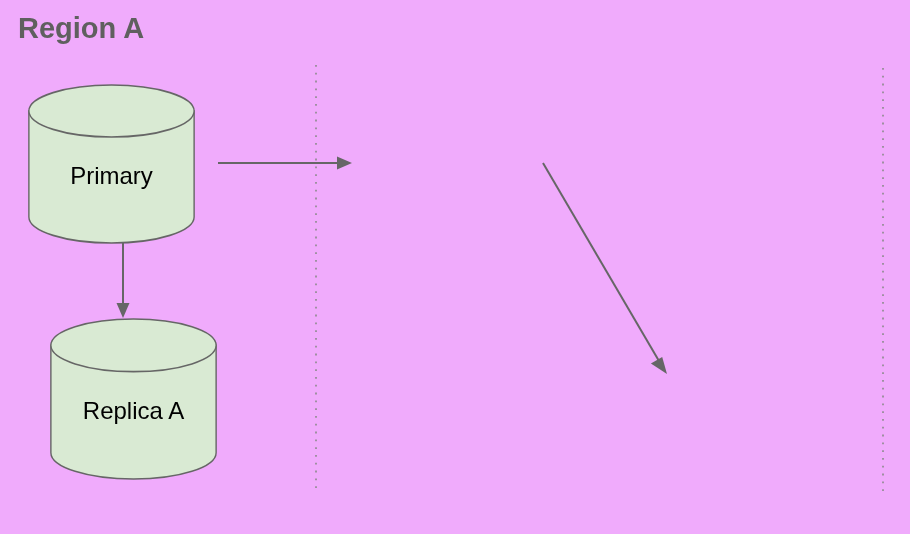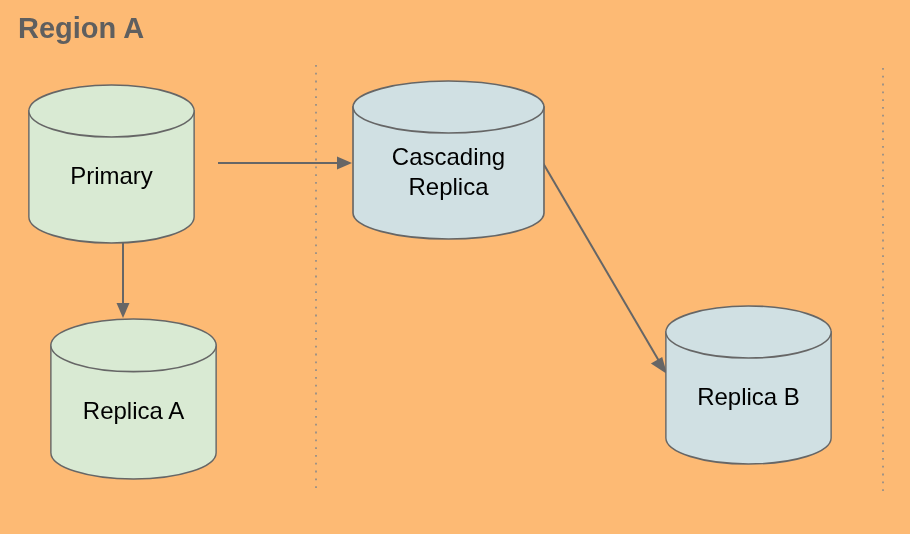--- a/index.html
+++ b/index.html
@@ -11,21 +11,21 @@
     --separator: #8a8a8a;
   }
   * { margin: 0; padding: 0; box-sizing: border-box; }
   html, body { background: #ffffff; }
   body { font-family: "Liberation Sans", "DejaVu Sans", sans-serif; }
 
   .canvas {
     position: relative;
     width: 910px;
     height: 534px;
-    background: #fdba74;
+    background: #f0abfc;
     overflow: hidden;
   }
 
   .region-label {
     position: absolute;
     font-size: 29px;
     font-weight: bold;
     color: var(--heading-text);
     white-space: nowrap;
   }
@@ -97,37 +97,23 @@
   </svg>
 
   <div class="node green primary">
     <svg class="cyl" viewBox="0 0 190 160" preserveAspectRatio="none" aria-hidden="true">
       <path class="cyl-shape" d="M1,27 L1,133 A94,26 0 0 0 189,133 L189,27 Z"></path>
       <ellipse class="cyl-shape" cx="95" cy="27" rx="94" ry="26"></ellipse>
     </svg>
     <div class="node-label">Primary</div>
   </div>
 
-  <div class="node blue cascading">
-    <svg class="cyl" viewBox="0 0 190 160" preserveAspectRatio="none" aria-hidden="true">
-      <path class="cyl-shape" d="M1,27 L1,133 A94,26 0 0 0 189,133 L189,27 Z"></path>
-      <ellipse class="cyl-shape" cx="95" cy="27" rx="94" ry="26"></ellipse>
-    </svg>
-    <div class="node-label">Cascading Replica</div>
-  </div>
 
   <div class="node green replica-a">
     <svg class="cyl" viewBox="0 0 190 160" preserveAspectRatio="none" aria-hidden="true">
       <path class="cyl-shape" d="M1,27 L1,133 A94,26 0 0 0 189,133 L189,27 Z"></path>
       <ellipse class="cyl-shape" cx="95" cy="27" rx="94" ry="26"></ellipse>
     </svg>
     <div class="node-label">Replica A</div>
   </div>
 
-  <div class="node blue replica-b">
-    <svg class="cyl" viewBox="0 0 190 160" preserveAspectRatio="none" aria-hidden="true">
-      <path class="cyl-shape" d="M1,27 L1,133 A94,26 0 0 0 189,133 L189,27 Z"></path>
-      <ellipse class="cyl-shape" cx="95" cy="27" rx="94" ry="26"></ellipse>
-    </svg>
-    <div class="node-label">Replica B</div>
-  </div>
 
 </div>
 
 </body></html>

